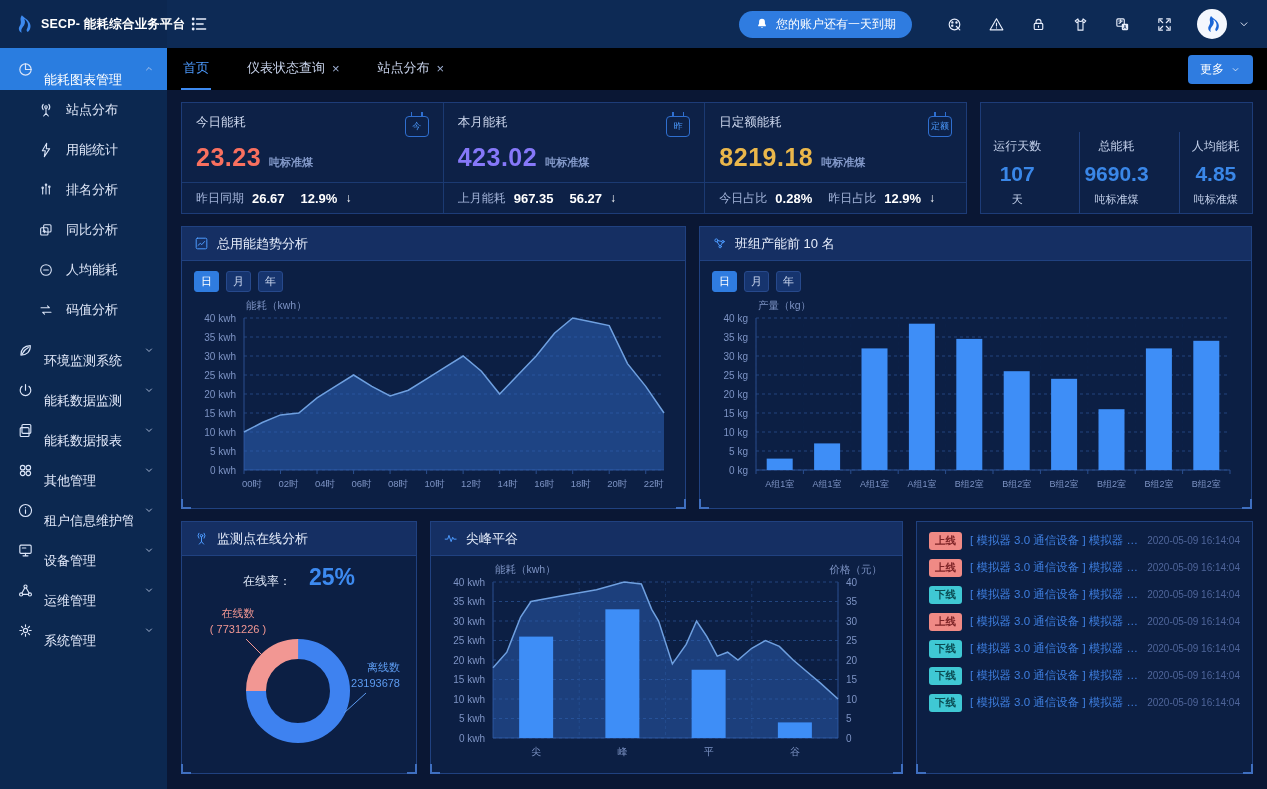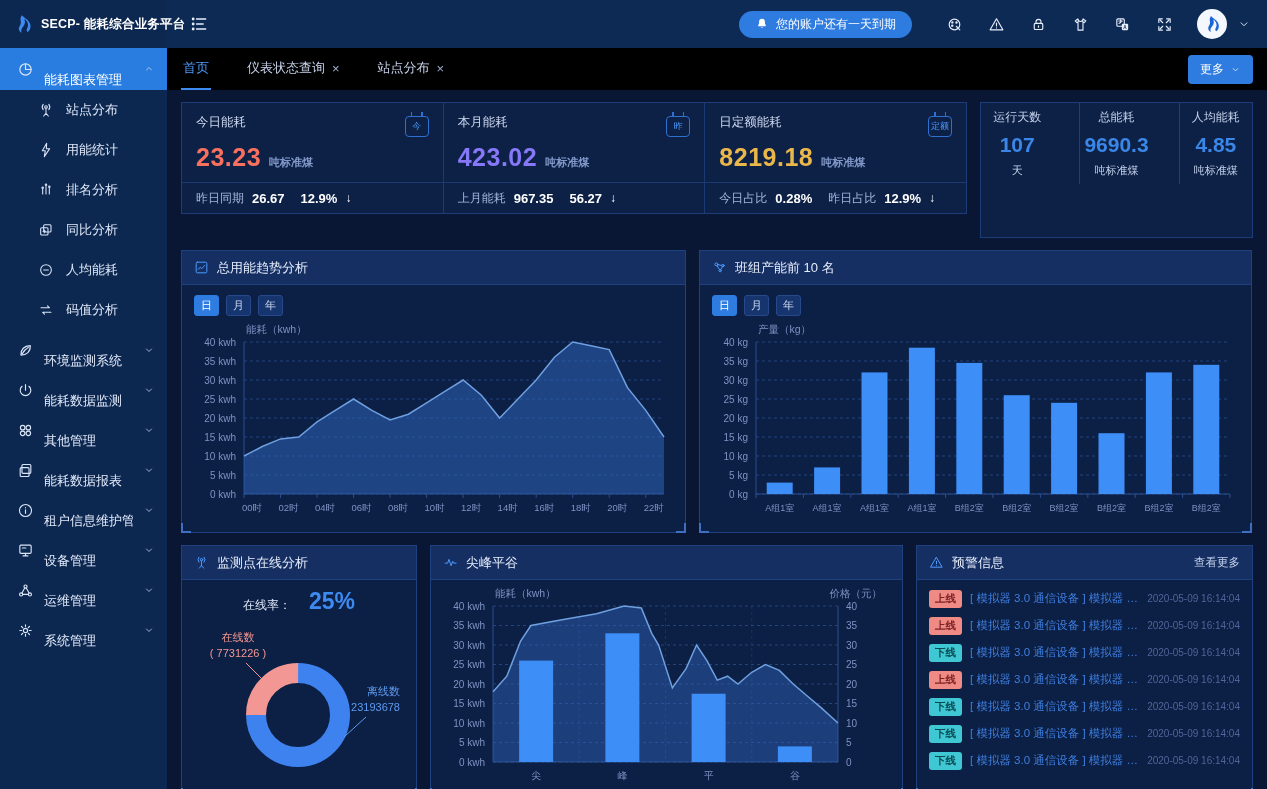--- a/index.html
+++ b/index.html
@@ -58,21 +58,21 @@
   .cal-icon::before{left:5px;} .cal-icon::after{right:5px;}
   .card-val{display:flex;align-items:baseline;gap:8px;padding:6px 14px 0;}
   .big-num{font-size:25px;font-weight:bold;letter-spacing:.5px;}
   .unit{font-size:11px;color:#8298c8;font-weight:bold;}
   .card-foot{margin-top:auto;border-top:1px solid #1b3a72;height:31px;display:flex;align-items:center;gap:16px;padding:0 14px;}
   .f-seg{display:flex;align-items:center;gap:8px;font-size:12px;color:#a3b4d9;white-space:nowrap;}
   .f-seg b{color:#fff;font-size:13px;}
   .f-seg .arrow{color:#fff;font-weight:bold;}
 
   
-  .summary{flex:1;height:136px;background:#0d2147;border:1px solid #1d3c78;display:flex;align-items:flex-start;gap:26px;}
+  .summary{flex:1;height:112px;background:#0d2147;border:1px solid #1d3c78;display:flex;align-items:flex-end;gap:26px;}
   .sum-col{flex:1;text-align:center;padding:6px 2px;}
   .sum-col + .sum-col{border-left:1px solid #1f3e7a;}
   .sum-label{font-size:12px;color:#c3d0ea;margin-bottom:7px;}
   .sum-value{font-size:21px;font-weight:bold;margin-bottom:6px;}
   .sum-unit{font-size:11px;color:#c3d0ea;}
 
   
   .panel{background:#0c1f44;border:1px solid #204180;position:relative;}
   .panel::before{content:"";position:absolute;left:-1px;bottom:-1px;width:8px;height:8px;
     border-left:2px solid #3f6fc0;border-bottom:2px solid #3f6fc0;}
@@ -285,41 +285,41 @@
       <span class="lbl">能耗数据监测</span>
       <span class="car icn" style="">
         <svg width="12" height="12" viewBox="0 0 24 24">
           <path d="M7 10l5 5 5-5"></path>
         </svg>
       </span>
     </div>
     <div class="side-item">
       <span class="icn">
         <svg width="17" height="17" viewBox="0 0 24 24">
+          <rect x="7" y="3.5" width="12.5" height="12.5" rx="1.5"></rect>
+          <rect x="4.5" y="8" width="12.5" height="12.5" rx="1.5"></rect>
+        </svg>
+      </span>
+      <span class="lbl">能耗数据报表</span>
+      <span class="car icn" style="">
+        <svg width="12" height="12" viewBox="0 0 24 24">
+          <path d="M7 10l5 5 5-5"></path>
+        </svg>
+      </span>
+    </div>
+    <div class="side-item">
+      <span class="icn">
+        <svg width="17" height="17" viewBox="0 0 24 24">
           <circle cx="8" cy="8" r="3.2"></circle>
           <circle cx="16" cy="8" r="3.2"></circle>
           <circle cx="8" cy="16" r="3.2"></circle>
           <circle cx="16" cy="16" r="3.2"></circle>
         </svg>
       </span>
       <span class="lbl">其他管理</span>
-      <span class="car icn" style="">
-        <svg width="12" height="12" viewBox="0 0 24 24">
-          <path d="M7 10l5 5 5-5"></path>
-        </svg>
-      </span>
-    </div>
-    <div class="side-item">
-      <span class="icn">
-        <svg width="17" height="17" viewBox="0 0 24 24">
-          <rect x="7" y="3.5" width="12.5" height="12.5" rx="1.5"></rect>
-          <rect x="4.5" y="8" width="12.5" height="12.5" rx="1.5"></rect>
-        </svg>
-      </span>
-      <span class="lbl">能耗数据报表</span>
       <span class="car icn" style="">
         <svg width="12" height="12" viewBox="0 0 24 24">
           <path d="M7 10l5 5 5-5"></path>
         </svg>
       </span>
     </div>
     <div class="side-item">
       <span class="icn">
         <svg width="17" height="17" viewBox="0 0 24 24">
           <circle cx="12" cy="12" r="8.5"></circle>
@@ -728,30 +728,20 @@
             <rect x="162.375" y="53.30000000000001" width="34" height="128.7" fill="#3e8ef7"></rect>
             <text x="179.375" y="199" text-anchor="middle" font-size="10" fill="#7d93c4" font-family="Liberation Sans, DejaVu Sans, sans-serif">峰</text>
             <rect x="248.625" y="113.75" width="34" height="68.25" fill="#3e8ef7"></rect>
             <text x="265.625" y="199" text-anchor="middle" font-size="10" fill="#7d93c4" font-family="Liberation Sans, DejaVu Sans, sans-serif">平</text>
             <rect x="334.875" y="166.4" width="34" height="15.6" fill="#3e8ef7"></rect>
             <text x="351.875" y="199" text-anchor="middle" font-size="10" fill="#7d93c4" font-family="Liberation Sans, DejaVu Sans, sans-serif">谷</text>
           </svg>
         </div>
     </div>
     <div class="panel p-alerts">
-      <div class="panel-h">
-        <span class="icn ph-icon">
-            <svg width="15" height="15" viewBox="0 0 24 24">
-              <path d="M12 4 21 19.5H3z"></path>
-              <path d="M12 10v4M12 16.8v.01"></path>
-            </svg>
-          </span>
-        <span class="ph-title">预警信息</span>
-        <span class="ph-more">查看更多</span>
-      </div>
       <div class="alist" id="alist">
           <div class="arow">
             <span class="badge on">上线</span>
             <span class="amsg">[ 模拟器 3.0 通信设备 ] 模拟器 3.0...</span>
             <span class="atime">2020-05-09 16:14:04</span>
           </div>
           <div class="arow">
             <span class="badge on">上线</span>
             <span class="amsg">[ 模拟器 3.0 通信设备 ] 模拟器 3.0...</span>
             <span class="atime">2020-05-09 16:14:04</span>

